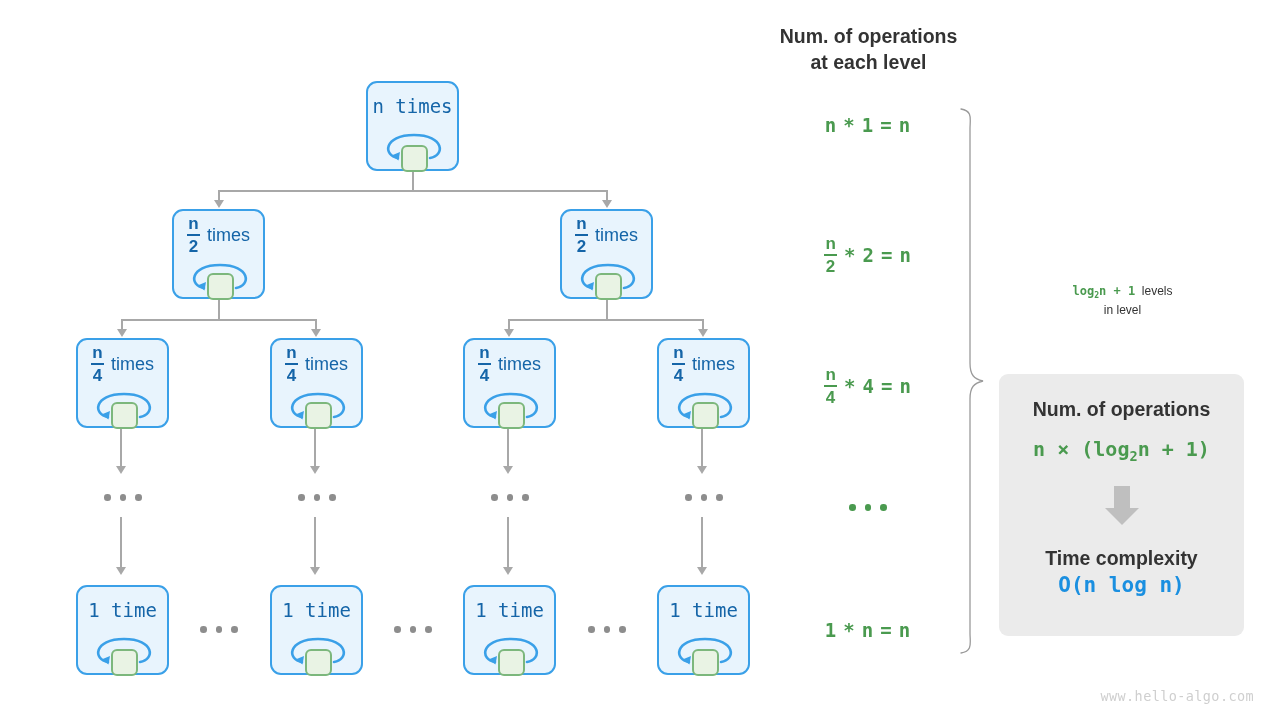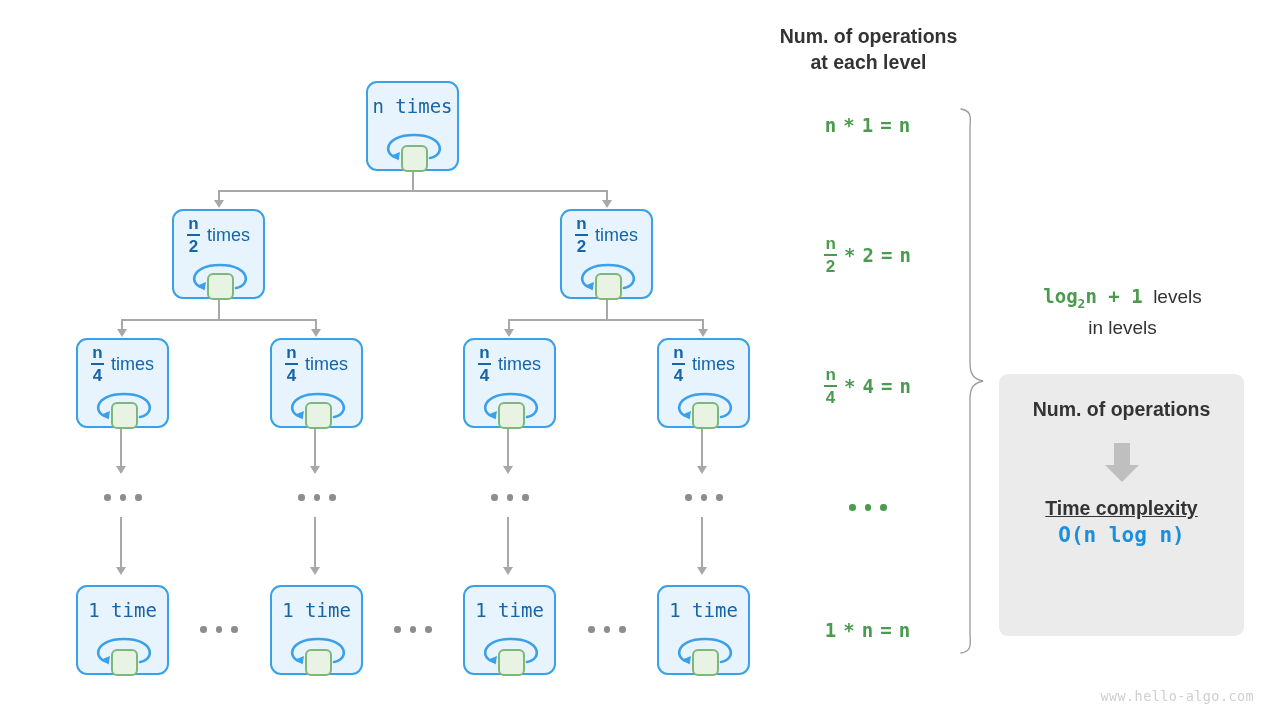--- a/index.html
+++ b/index.html
@@ -116,21 +116,21 @@
   .dots-green i { background: #4a9a4f; }
 
   
   .brace { position: absolute; }
 
   
   .levels-note {
     position: absolute;
     text-align: center;
     color: #333333;
-    font-size: 19px;
+    font-size: 12px;
     line-height: 1.45;
   }
   .levels-note .g {
     color: #4a9a4f;
     font-family: "DejaVu Sans Mono", monospace;
     font-weight: 700;
   }
   .levels-note sub { font-size: 0.68em; }
 
   
@@ -488,27 +488,28 @@
       <span class="gap"></span>
     <span>n</span>
   </div>
 
   <svg class="brace" style="left:955px; top:105px;" width="34" height="552" viewBox="0 0 34 552">
     <path d="M6 4 C18 6 15 14 15 24 L15 258 C15 270 19 274 28 276 C19 278 15 282 15 294 L15 528 C15 538 18 546 6 548" fill="none" stroke="#9a9a9a" stroke-width="1.3" stroke-linecap="round"></path>
   </svg>
 
   <div class="levels-note" style="left:1005px; top:283px; width:235px;">
     <span class="g"><span>log</span><sub>2</sub><span>n + 1</span></span>&nbsp; <span>levels</span><br>
-    <span>in levels</span>
+    <span>in level</span>
   </div>
 
   <div class="card" style="left:999px; top:374px; width:245px; height:262px; padding-top:24px;">
     <div class="hd">Num. of operations</div>
+    <div class="eq-green" style="margin-top:16px;"><span>n × (log</span><sub>2</sub><span>n + 1)</span></div>
     <svg class="down-arrow" style="margin-top:18px;" viewBox="0 0 46 46">
       <path d="M15 4 L31 4 L31 26 L40 26 L23 43 L6 26 L15 26 Z" fill="#bfbfbf"></path>
     </svg>
-    <div class="hd" style="margin-top:12px;text-decoration:underline;">Time complexity</div>
+    <div class="hd" style="margin-top:19px;">Time complexity</div>
     <div class="eq-blue" style="margin-top:3px;">O(n log n)</div>
   </div>
 
   <div class="watermark">www.hello-algo.com</div>
 
 </div>
 
 </body></html>

